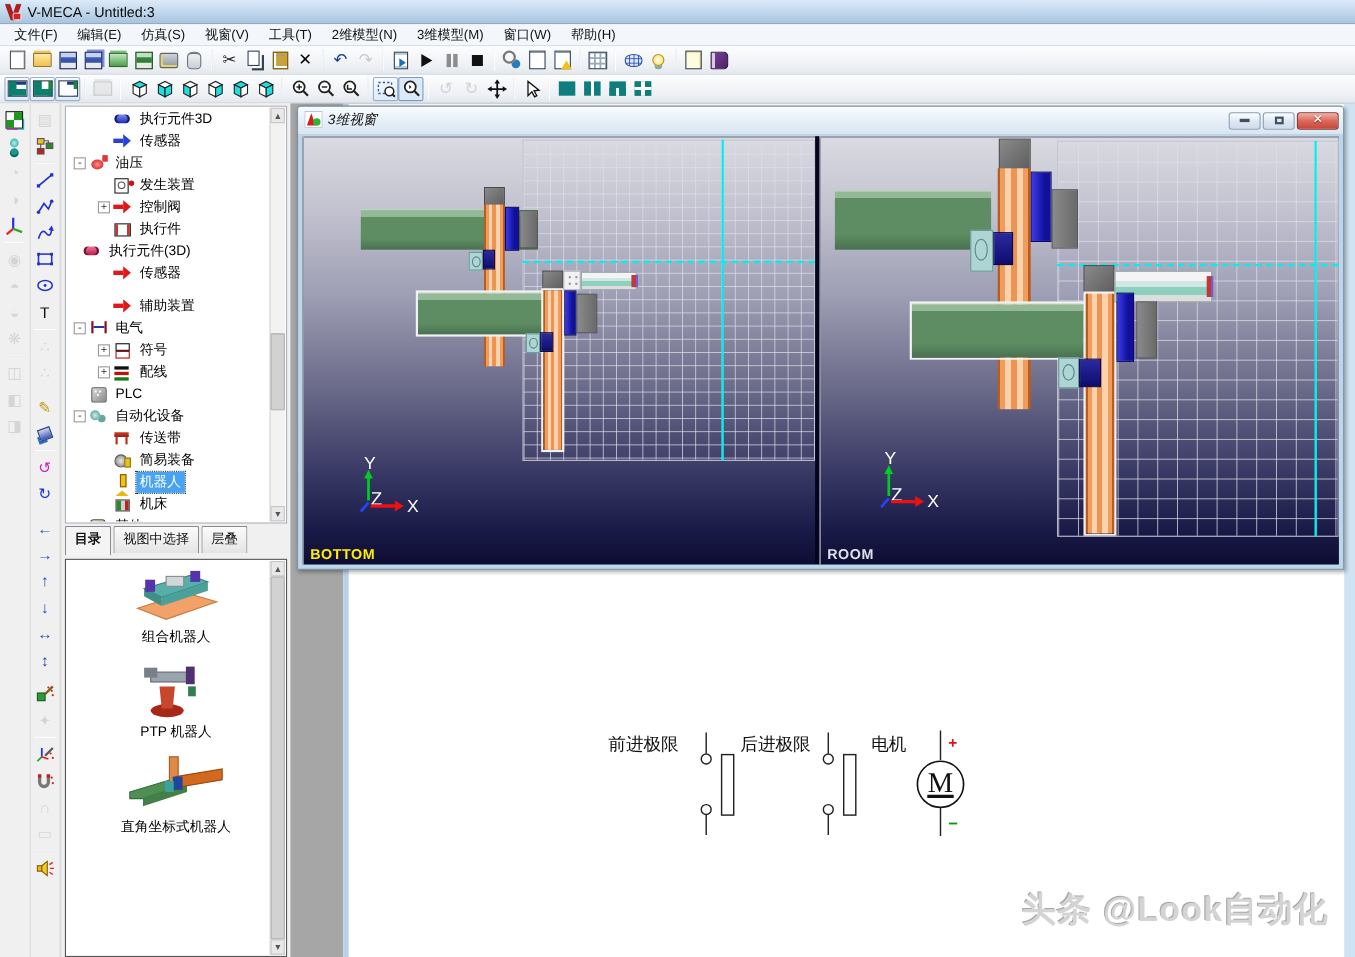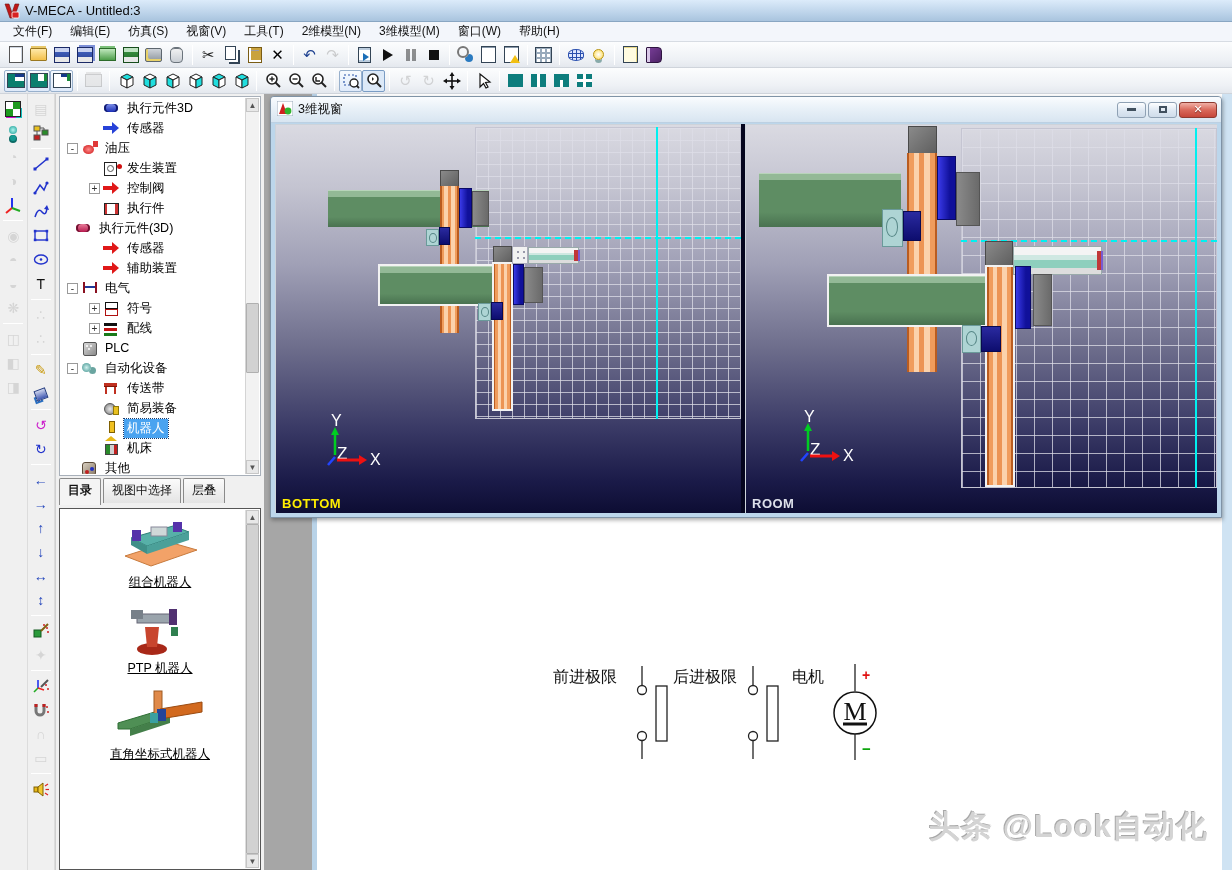--- a/index.html
+++ b/index.html
@@ -117,32 +117,32 @@
   .vscroll { position:absolute; right:1px; top:1px; bottom:1px; width:14px; background:#f2f2f2; border-left:1px solid #d4d4d4; }
   .vscroll .arr { position:absolute; left:0; width:13px; height:14px; background:#e8e8e8; border:1px solid #c6c6c6; color:#555; font-size:8px; text-align:center; line-height:13px; }
   .vscroll .arr.up { top:0; } .vscroll .arr.dn { bottom:0; }
   .vscroll .thumb { position:absolute; left:0; width:13px; background:#d2d2d2; border:1px solid #b0b0b0; border-radius:1px; }
 
   #panel-tabs { position:absolute; left:3px; top:384px; height:24px; display:flex; align-items:flex-start; }
   .ptab { border:1px solid #8a8a8a; border-bottom:0; background:linear-gradient(180deg,#fbfbfb,#e4e4e4); padding:3px 8px 4px; font-size:12px; margin-right:2px; border-radius:2px 2px 0 0; color:#111; }
   .ptab.active { background:#f4f4f4; padding-bottom:6px; font-weight:bold; }
 
   #catalog { position:absolute; left:3px; top:414px; width:202px; bottom:0; background:#fff; border:1px solid #555; }
-  .citem { height:86px; display:flex; flex-direction:column; align-items:center; justify-content:flex-end; padding-bottom:4px;text-decoration:underline; }
+  .citem { height:86px; display:flex; flex-direction:column; align-items:center; justify-content:flex-start; padding-bottom:4px; }
   .citem .art { height:60px; display:flex; align-items:center; }
   .citem .cap { font-size:12.5px; color:#000; margin-top:2px; }
   #catalog .vscroll { border-left:1px solid #ddd; }
 
   
   #mdi { flex:1; position:relative; background:#a6a6a6; overflow:hidden; }
   #doc2d { position:absolute; left:48px; top:0; right:0; bottom:0; background:#fff; border-left:5px solid #b9d3e8; border-right:10px solid #cfe3f3; }
 
   #child { position:absolute; left:6px; top:2px; width:952px; height:422px; border:1px solid #7f93a6; border-radius:4px 4px 0 0; background:#bcd6eb; box-shadow:1px 2px 4px rgba(0,0,0,.35); }
   #child-title { height:26px; display:flex; align-items:center; padding:0 4px 0 6px; background:linear-gradient(180deg,#fafcfe,#e9f1f8 45%,#d8e5f1); border-bottom:1px solid #bcd0e2; border-radius:3px 3px 0 0; }
-  #child-title .ct-label { font-size:12.5px; color:#111; margin-left:5px; flex:1; }
+  #child-title .ct-label { font-size:12.5px; color:#111; margin-left:5px; flex:1;font-style:italic; }
   .wbtn { width:29px; height:16px; border:1px solid #8fa1b4; border-radius:3px; background:linear-gradient(180deg,#fdfeff,#dde7f2 55%,#cfdcea); margin-left:2px; display:flex; align-items:center; justify-content:center; }
   .wbtn .dash { width:9px; height:3px; background:#41505e; }
   .wbtn .restore { width:8px; height:7px; border:2px solid #41505e; }
   .wbtn.close { width:38px; background:linear-gradient(180deg,#f0b0a6,#d9685a 50%,#c6473a); border-color:#8e3a30; }
   .wbtn.close .x { color:#fff; font-weight:bold; font-size:11px; text-shadow:0 1px 1px #7a2a20; line-height:1; }
 
   #panes { position:absolute; left:4px; right:4px; top:27px; bottom:4px; background:#05051e; display:flex; }
   .pane { position:relative; overflow:hidden; border-top:1px solid #cdd3da; border-left:1px solid #cdd3da;
     background:linear-gradient(180deg,#dadae2 0%,#c4c4d1 16%,#a0a0b6 36%,#6c6c8b 58%,#3a3a66 78%,#1a1a48 92%,#0d0d33 100%); }
   #pane-bottom { width:466px; } #pane-gap { width:4px; background:#05051e; } #pane-room { flex:1; }
@@ -532,21 +532,21 @@
           <div class="trow" style="">
             <span style="width: 14px; flex: 0 0 auto;"></span>
             <span class="tico ic-cap-red"></span>
             <span class="tlabel">执行元件(3D)</span>
           </div>
           <div class="trow" style="padding-left: 28px;">
             <span style="width: 14px; flex: 0 0 auto;"></span>
             <span class="tico ic-arr-red"></span>
             <span class="tlabel">传感器</span>
           </div>
-          <div class="trow" style="padding-left: 28px;">
+          <div class="trow" style="padding-left: 28px; margin-top: 10px;">
             <span style="width: 14px; flex: 0 0 auto;"></span>
             <span class="tico ic-arr-red"></span>
             <span class="tlabel">辅助装置</span>
           </div>
           <div class="trow" style="padding-left: 6px;">
             <span class="texp">-</span>
             <span class="tico ic-elec"></span>
             <span class="tlabel">电气</span>
           </div>
           <div class="trow" style="padding-left: 28px;">

